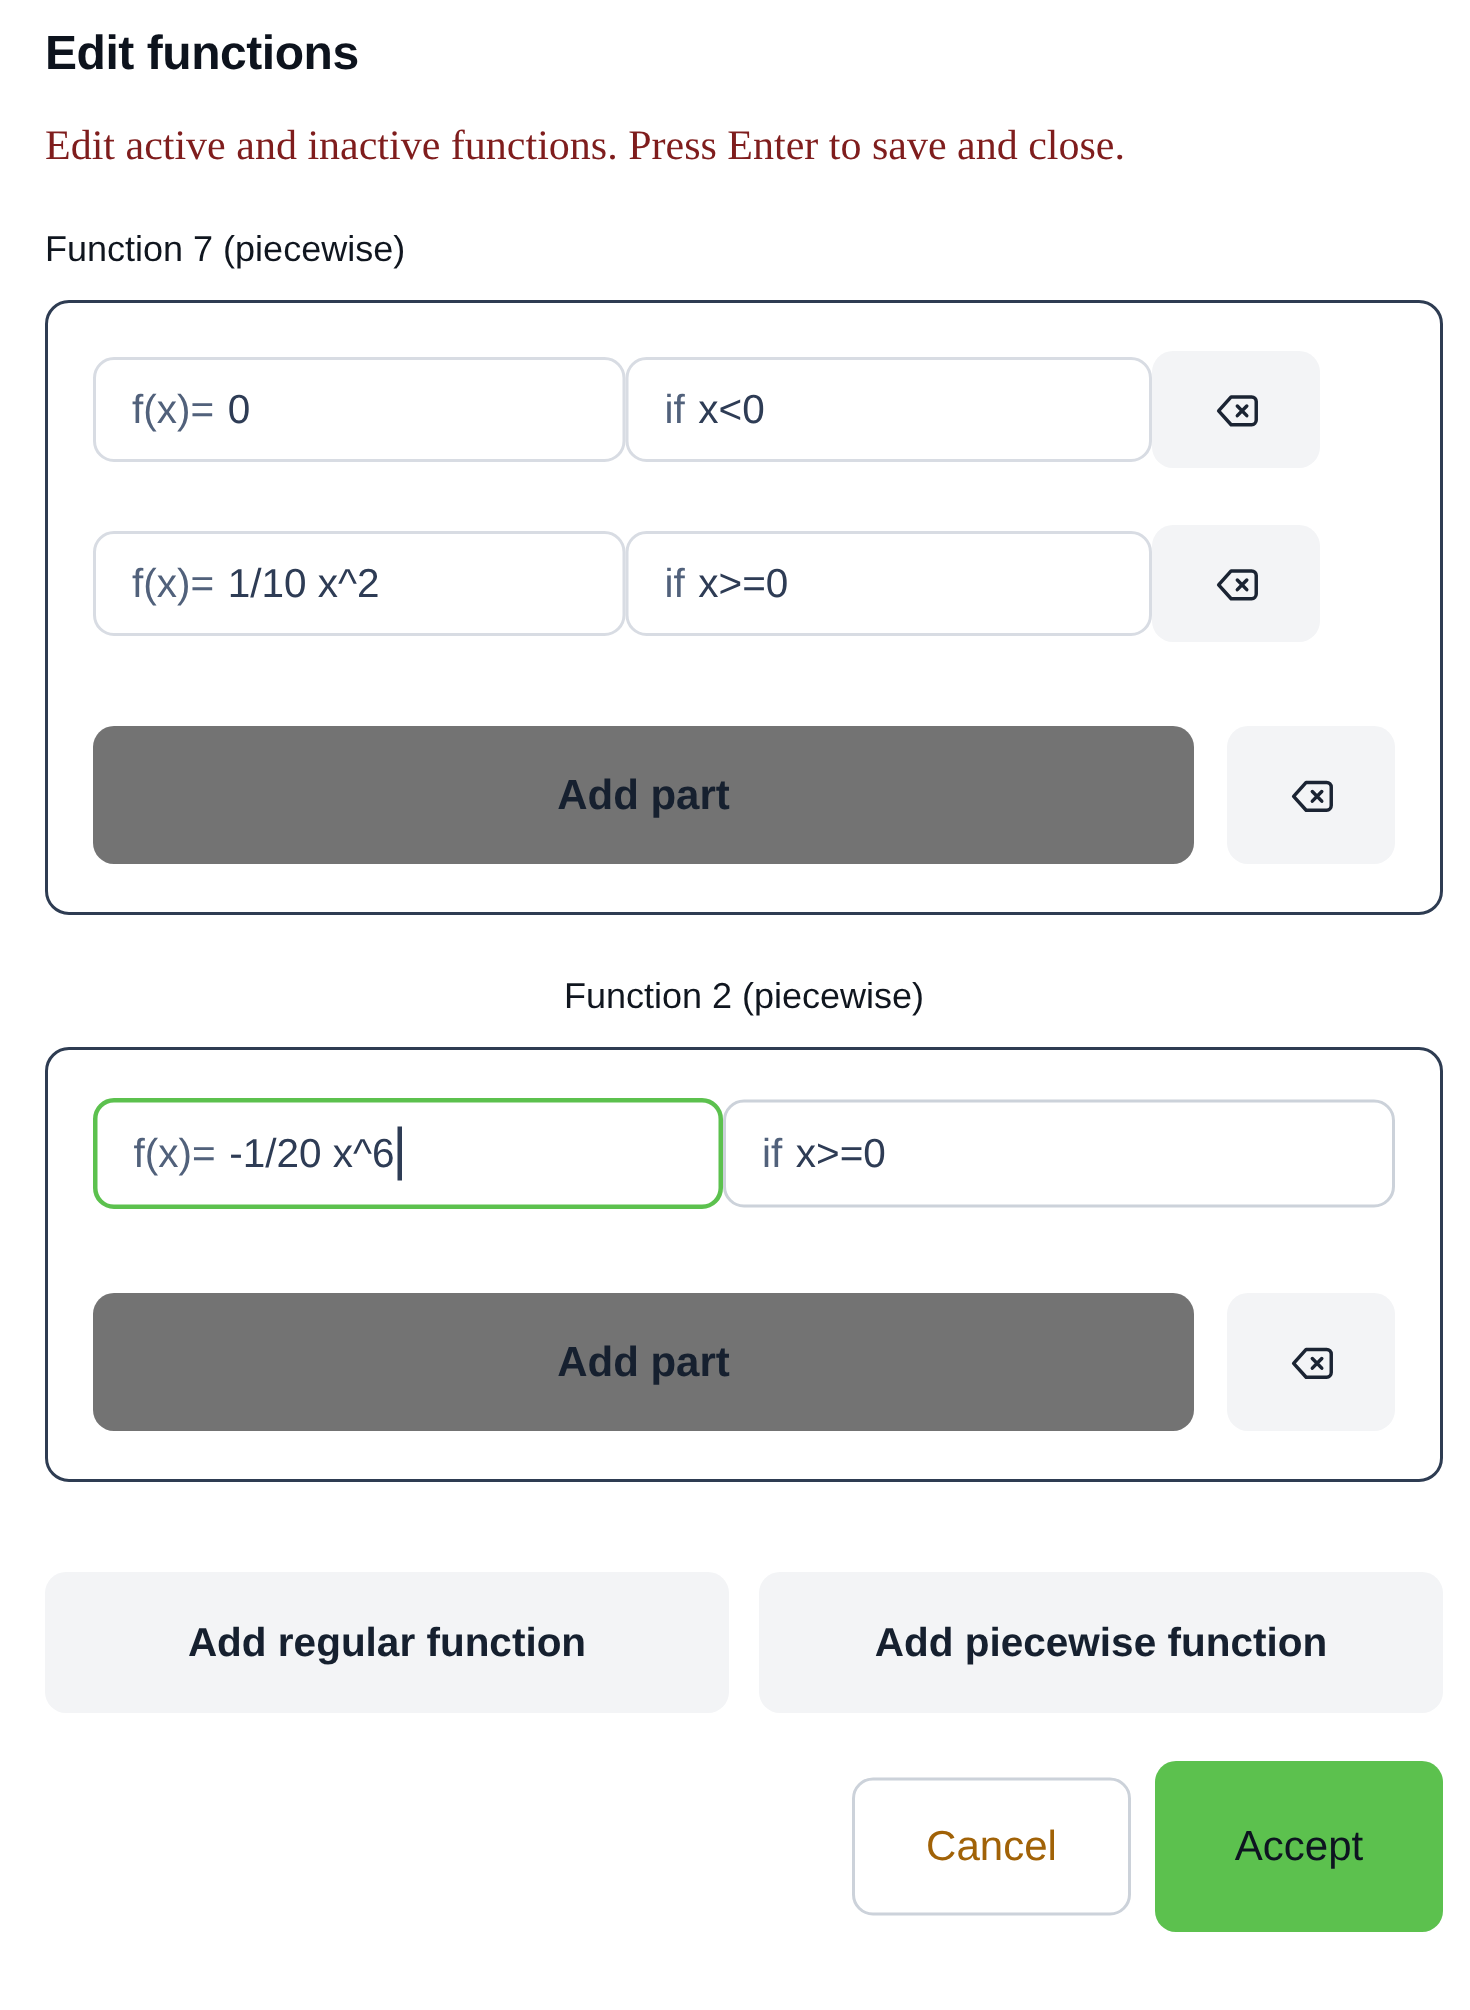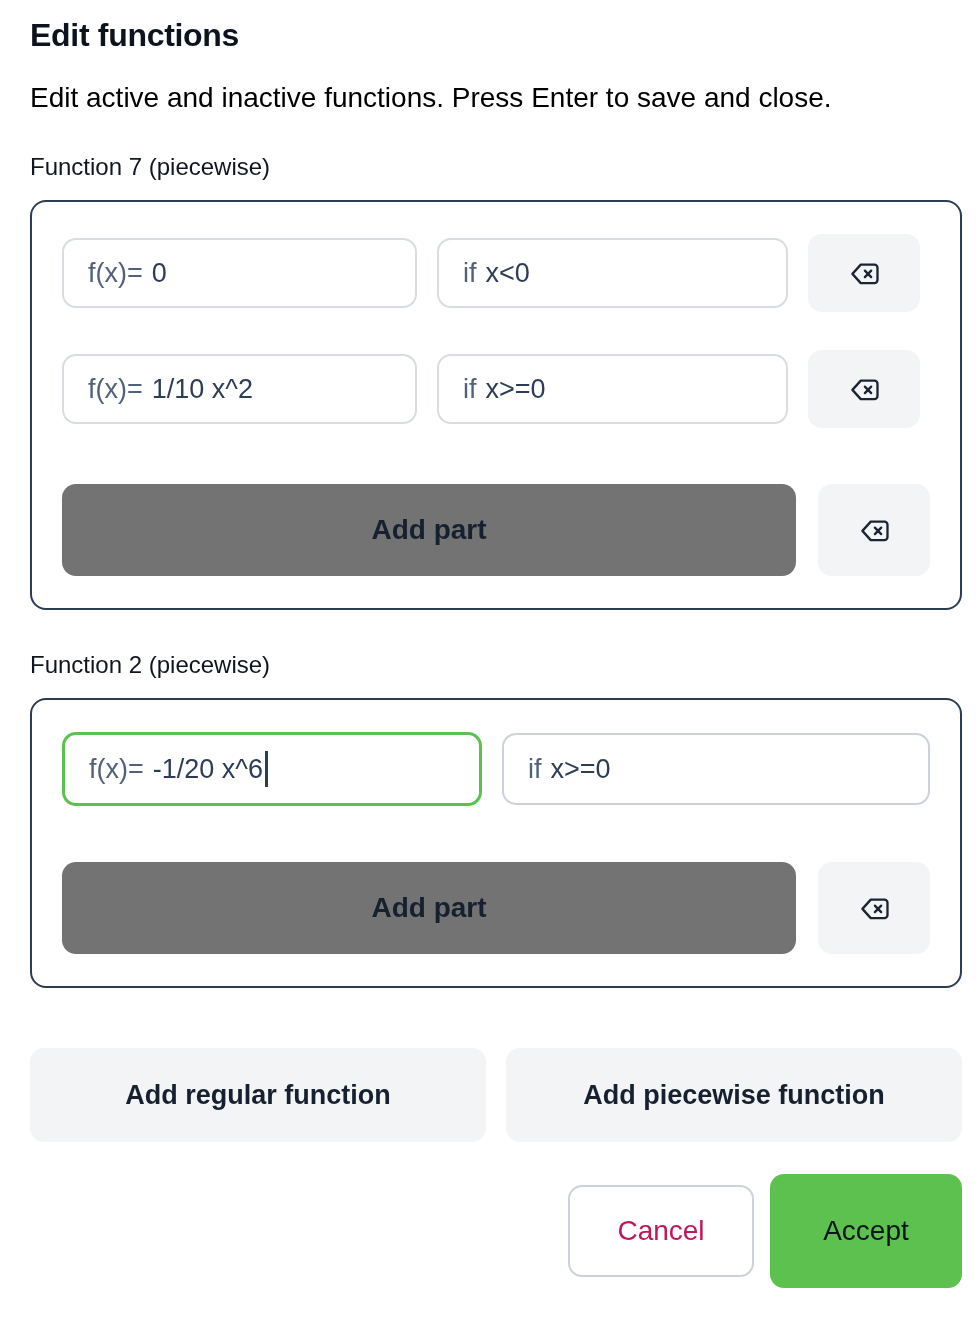--- a/index.html
+++ b/index.html
@@ -8,35 +8,35 @@
     font-family:"Liberation Sans","DejaVu Sans",sans-serif;
     color:#10161f;box-sizing:border-box;
   }
   .container{padding:16px 18px 0 30px;}
 
   .dlg-title{
     font-size:32px;font-weight:700;line-height:38px;
     margin:0 0 20px 0;letter-spacing:-0.3px;color:#0d131d;
   }
   .dlg-subtitle{
-    font-size:28px;line-height:48px;color:#000000;
-    max-width:880px;margin:0 0 30px 0;
+    font-size:28px;line-height:48px;color:#7f1d1d;
+    max-width:880px;margin:0 0 30px 0;font-family:Liberation Serif, serif;
   }
   .fn-label{
     font-size:24px;line-height:30px;color:#10161f;margin:0 0 18px 0;
   }
   .fn-label + .fn-box{margin-top:0;}
   .fn-box{
     border:2px solid #2e3c52;border-radius:16px;
     padding:32px 30px;margin:0 0 0 0;background:#ffffff;
   }
   .fn-box.first{margin-bottom:40px;}
-  .fn-label.second{margin-top:40px;}
+  .fn-label.second{margin-top:40px;text-align:center;}
 
-  .part-row{display:flex;align-items:center;gap:20px;margin-bottom:38px;}
+  .part-row{display:flex;align-items:center;margin-bottom:38px;}
   .part-row:last-of-type{margin-bottom:0;}
 
   .fn-input{
     height:70px;border:2px solid #d8dce3;border-radius:14px;
     background:#ffffff;display:flex;align-items:center;
     padding:0 24px;font-size:27px;box-sizing:border-box;white-space:nowrap;
   }
   .fn-input .prefix{color:#51617b;margin-right:9px;}
   .fn-input .value{color:#2e3c55;}
   .expr-1{width:355px;}
@@ -68,21 +68,21 @@
   .add-fn-row{display:flex;gap:20px;margin-top:60px;}
   .add-fn-btn{
     flex:1;height:94px;background:#f3f4f6;border:none;border-radius:14px;
     font-family:inherit;font-size:27px;font-weight:600;color:#16202f;cursor:pointer;text-align:center;
   }
 
   .actions-row{display:flex;justify-content:flex-end;align-items:center;gap:16px;margin-top:32px;}
   .cancel-btn{
     width:186px;height:92px;background:#ffffff;border:2.5px solid #ccd2da;
     border-radius:14px;font-family:inherit;font-size:28px;font-weight:500;
-    color:#be185d;cursor:pointer;box-sizing:border-box;
+    color:#a16207;cursor:pointer;box-sizing:border-box;
   }
   .accept-btn{
     width:192px;height:114px;background:#5cc14e;border:none;border-radius:14px;
     font-family:inherit;font-size:28px;font-weight:500;color:#0d1420;cursor:pointer;
   }
   .bs-icon{display:block;}
 </style>
 </head>
 <body>
 

